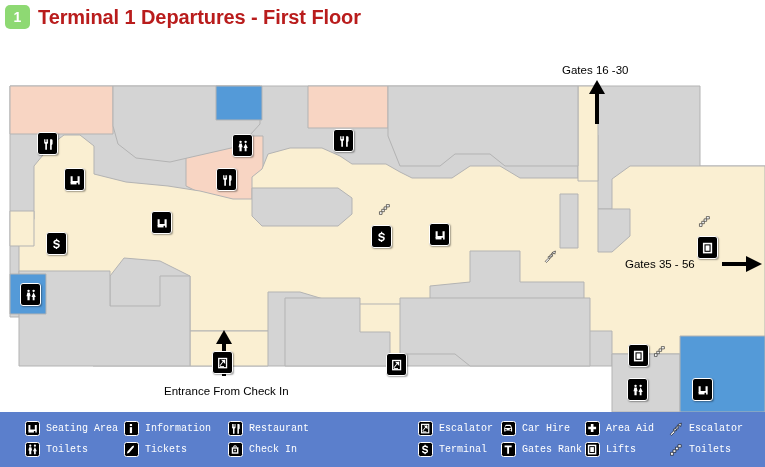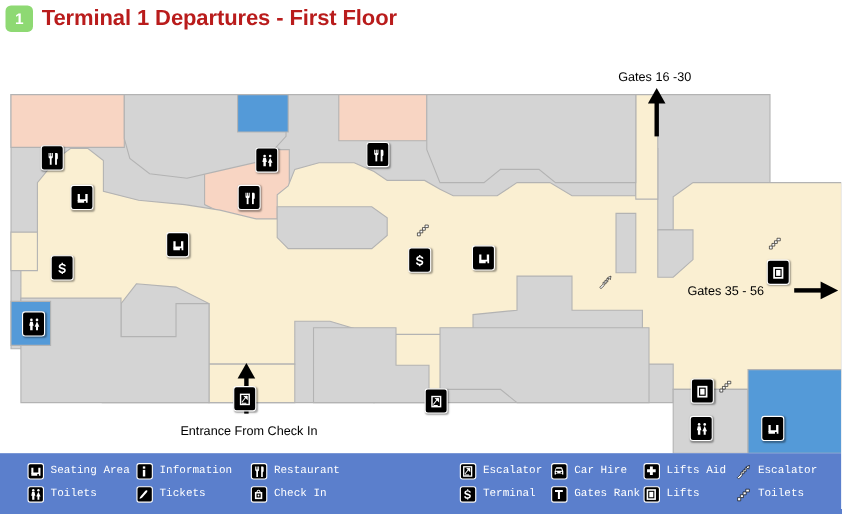--- a/index.html
+++ b/index.html
@@ -466,21 +466,21 @@
           <span class="legend-text">Gates Rank</span>
         </div>
       </div>
       <div class="legend-col" style="left: 585px;">
         <div class="legend-row">
           <span class="legend-icon">
             <svg width="11" height="11" viewBox="0 0 12.5 13">
               <use xlink:href="#g-first-aid"></use>
             </svg>
           </span>
-          <span class="legend-text">Lifts Aid</span>
+          <span class="legend-text">Area Aid</span>
         </div>
         <div class="legend-row">
           <span class="legend-icon">
             <svg width="11" height="11" viewBox="0 0 12.5 13">
               <use xlink:href="#g-lifts"></use>
             </svg>
           </span>
           <span class="legend-text">Lifts</span>
         </div>
       </div>

